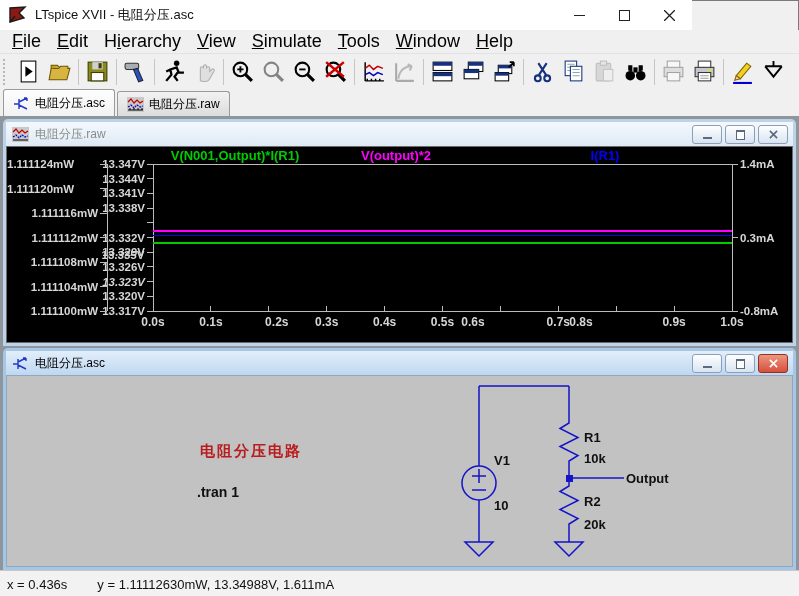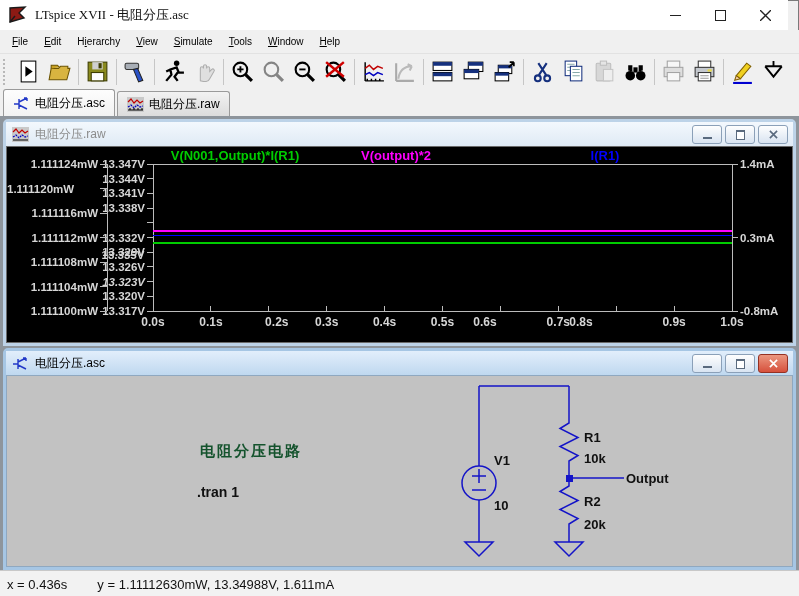--- a/index.html
+++ b/index.html
@@ -1,30 +1,30 @@
 <!DOCTYPE html>
 <html><head>
 <meta charset="utf-8">
 <style>
   html,body{margin:0;padding:0;background:#888;}
   #app{position:relative;width:799px;height:596px;background:#f0f0f0;overflow:hidden;
        font-family:"Liberation Sans",sans-serif;box-shadow:inset 0 0 0 1px #7a7a7a;}
   
-  .titlebar{position:absolute;left:0;top:0;width:788px;height:30px;background:#fff;
-            display:flex;align-items:center;border-bottom:1px solid #ececec;font-family:Liberation Serif, serif;}
+  .titlebar{position:absolute;left:0;top:0;width:692px;height:30px;background:#fff;
+            display:flex;align-items:center;border-bottom:1px solid #ececec;}
   .titlebar .app-ico{width:20px;height:20px;margin-left:8px;}
   .titlebar .ttl{font-size:13px;color:#111;margin-left:7px;}
   .wincontrols{position:absolute;right:0;top:0;height:30px;display:flex;}
   .wc{width:45px;height:30px;display:flex;align-items:center;justify-content:center;}
   .wc .min{width:11px;height:1px;background:#222;}
   .wc .max{width:9px;height:9px;border:1px solid #222;}
   
   .menubar{position:absolute;left:0;top:30px;width:799px;height:23px;background:#f0f0f0;
            display:flex;align-items:center;padding-left:4px;box-sizing:border-box;}
-  .menu-item{font-size:10px;color:#000;padding:2px 8px;cursor:default;}
+  .menu-item{font-size:18px;color:#000;padding:2px 8px;cursor:default;}
   
   .toolbar{position:absolute;left:0;top:53px;width:799px;height:35px;background:#f0f0f0;
            display:flex;align-items:center;border-top:1px solid #e2e2e2;border-bottom:1px solid #b0b0b0;}
   .tb-grip{width:4px;height:26px;margin:0 4px 0 3px;border-left:2px dotted #b8b8b8;}
   .tbtn{width:31px;height:30px;display:flex;align-items:center;justify-content:center;}
   .tbtn svg{width:25px;height:25px;}
   .tbtn.disabled svg{filter:grayscale(1) opacity(.45);}
   .tb-sep{width:1px;height:26px;background:#c6c6c6;margin:0 3px;}
   
   .tabbar{position:absolute;left:0;top:88px;width:799px;height:28px;background:#f0f0f0;
@@ -53,21 +53,21 @@
   #waveWin .cttl{color:#8c8c8c;}
   #waveClient{position:absolute;left:0;top:24px;width:787px;height:197px;background:#000;border:1px solid #6a6a6a;box-sizing:border-box;}
   .legend-item{position:absolute;top:1px;font:bold 13px "Liberation Sans",sans-serif;transform:translateX(-50%);white-space:nowrap;}
   .ylab{position:absolute;font:bold 11.5px "Liberation Sans",sans-serif;color:#d6d6d6;transform:translateY(-50%);white-space:nowrap;}
   .xlab{position:absolute;top:168px;font:bold 12px "Liberation Sans",sans-serif;color:#d6d6d6;transform:translateX(-50%);}
   
   #schWin{left:3px;top:232px;width:793px;height:222px;border:3px solid #a6c6e4;background:#a6c6e4;box-sizing:border-box;}
   #schWin .cbar{background:linear-gradient(#e2eefb,#bfd8ef);}
   #schWin .cttl{color:#000;}
   #schClient{position:absolute;left:0;top:24px;width:787px;height:192px;background:#c2c2c2;border:1px solid #8fa8c0;box-sizing:border-box;}
-  .circuit-title{position:absolute;left:193px;top:66px;font:bold 15px "Liberation Sans",sans-serif;color:#14532d;letter-spacing:2px;}
+  .circuit-title{position:absolute;left:193px;top:66px;font:bold 15px "Liberation Sans",sans-serif;color:#b91c1c;letter-spacing:2px;}
   .directive{position:absolute;left:190px;top:108px;font:bold 14px "Liberation Sans",sans-serif;color:#101010;}
   
   .statusbar{position:absolute;left:0;top:570px;width:799px;height:26px;background:#f2f2f2;
              border-top:1px solid #c8c8c8;display:flex;align-items:center;font-size:13px;color:#111;}
   .statusbar .sx{margin-left:7px;}
   .statusbar .sy{margin-left:30px;}
   svg text{font-family:"Liberation Sans",sans-serif;}
 </style>
 </head>
 <body>
@@ -316,21 +316,21 @@
               <div class="g-res"></div>
             </div>
           <div class="cbtn">
             <svg viewBox="0 0 10 10">
               <path d="M1 1 L9 9 M9 1 L1 9" stroke="#5a6a7e" stroke-width="1.8"></path>
               </svg>
           </div>
         </div>
       </div>
       <div id="waveClient">
-          <span class="ylab" style="left: 0px; top: 17px; width: 91px; text-align: right;">1.111124mW</span>
+          <span class="ylab" style="left: 0px; top: 17px; width: 91px; text-align: left;">1.111124mW</span>
           <span class="ylab" style="left: 0px; top: 41.5px; width: 91px; ">1.111120mW</span>
           <span class="ylab" style="left: 0px; top: 66px; width: 91px; text-align: right;">1.111116mW</span>
           <span class="ylab" style="left: 0px; top: 90.5px; width: 91px; text-align: right;">1.111112mW</span>
           <span class="ylab" style="left: 0px; top: 115px; width: 91px; text-align: right;">1.111108mW</span>
           <span class="ylab" style="left: 0px; top: 139.5px; width: 91px; text-align: right;">1.111104mW</span>
           <span class="ylab" style="left: 0px; top: 164px; width: 91px; text-align: right;">1.111100mW</span>
           <span class="ylab" style="left: 94px; top: 17px; width: 44px; text-align: right;">13.347V</span>
           <span class="ylab" style="left: 94px; top: 31.7px; width: 44px; text-align: right;">13.344V</span>
           <span class="ylab" style="left: 94px; top: 46.4px; width: 44px; text-align: right;">13.341V</span>
           <span class="ylab" style="left: 94px; top: 61.1px; width: 44px; text-align: right;">13.338V</span>
@@ -343,21 +343,21 @@
           <span class="ylab" style="left: 94px; top: 164px; width: 44px; text-align: right;">13.317V</span>
           <span class="ylab" style="left: 733px; top: 17px;">1.4mA</span>
           <span class="ylab" style="left: 733px; top: 90.5px;">0.3mA</span>
           <span class="ylab" style="left: 733px; top: 164px;">-0.8mA</span>
           <span class="xlab" style="left: 146px;">0.0s</span>
           <span class="xlab" style="left: 203.9px;">0.1s</span>
           <span class="xlab" style="left: 261.8px; margin-left: 8px;">0.2s</span>
           <span class="xlab" style="left: 319.7px;">0.3s</span>
           <span class="xlab" style="left: 377.6px;">0.4s</span>
           <span class="xlab" style="left: 435.5px;">0.5s</span>
-          <span class="xlab" style="left: 478px;">0.6s</span>
+          <span class="xlab" style="left: 466px;">0.6s</span>
           <span class="xlab" style="left: 551.3px;">0.7s</span>
           <span class="xlab" style="left: 574px;">0.8s</span>
           <span class="xlab" style="left: 667.1px;">0.9s</span>
           <span class="xlab" style="left: 725px;">1.0s</span>
           <svg width="787" height="197" style="position:absolute;left:0;top:0;shape-rendering:crispEdges;">
             <rect x="146" y="17" width="579" height="147" fill="none" stroke="#bcbcbc" stroke-width="1"></rect>
             <line x1="100" y1="17" x2="100" y2="164" stroke="#bcbcbc"></line>
             <line x1="93" y1="17" x2="100" y2="17" stroke="#bcbcbc"></line>
             <line x1="93" y1="41.5" x2="100" y2="41.5" stroke="#bcbcbc"></line>
             <line x1="93" y1="66" x2="100" y2="66" stroke="#bcbcbc"></line>

